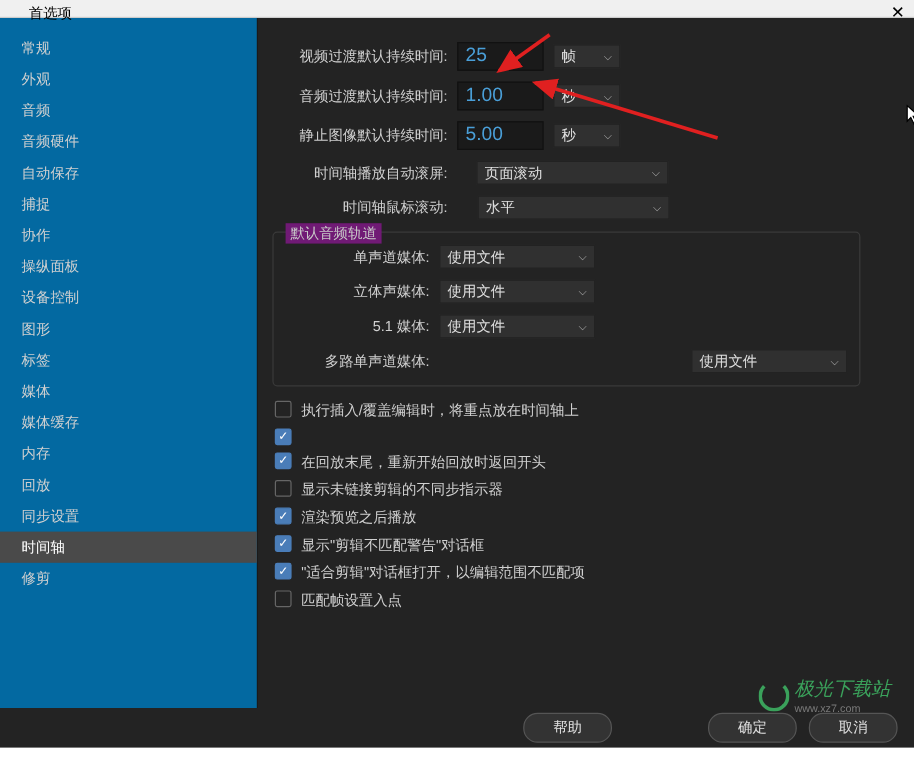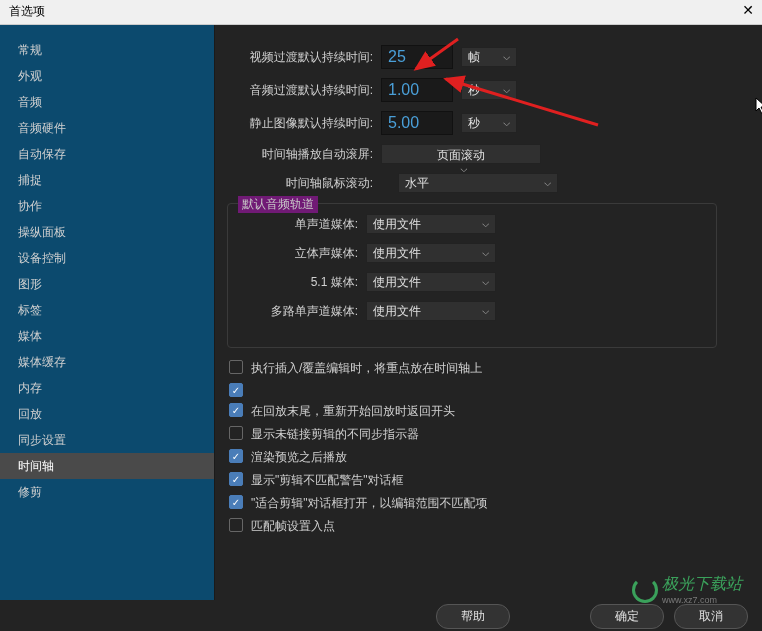--- a/index.html
+++ b/index.html
@@ -7,42 +7,42 @@
   width: 762px;
   height: 631px;
   background: #fff;
   font-family: "Microsoft YaHei", sans-serif;
   font-size: 12px;
   color: #e8e8e8;
   overflow: hidden;
   position: relative;
 }
 .titlebar {
-  height: 25px;
+  height: 15px;
   background: #f0f0f0;
   color: #000;
-  padding: 3px 9px;
+  padding: 3px 24px;
   position: relative;
   border-bottom: 1px solid #ccc;
 }
 .titlebar .close {
   position: absolute;
   right: 8px;
   top: 2px;
   font-size: 14px;
   cursor: pointer;
 }
 .main {
   display: flex;
   height: 575px;
   background: #232323;
 }
 .sidebar {
   width: 215px;
-  background: #0c4a6e;
+  background: #0369a1;
   padding: 12px 0;
   border-right: 1px solid #1a1a1a;
 }
 .sidebar-item {
   padding: 4px 18px;
   color: #d0d0d0;
   cursor: pointer;
   line-height: 18px;
 }
 .sidebar-item.active {
@@ -242,21 +242,21 @@
     <div class="row">
       <span class="row-label">静止图像默认持续时间:</span>
       <input class="num-input" value="5.00" style="">
       <div class="dropdown small">
         <span>秒</span>
           <span class="chev">⌵</span>
       </div>
     </div>
     <div class="row">
       <span class="row-label">时间轴播放自动滚屏:</span>
-      <div class="dropdown med" style="margin-left:0;flex-direction:column;">
+      <div class="dropdown med" style="margin-left:16px;">
         <span>页面滚动</span>
           <span class="chev">⌵</span>
       </div>
     </div>
     <div class="row">
       <span class="row-label">时间轴鼠标滚动:</span>
       <div class="dropdown med" style="margin-left:17px;gap:24px;">
         <span>水平</span>
           <span class="chev">⌵</span>
       </div>
@@ -278,21 +278,21 @@
             <span class="chev">⌵</span>
         </div>
       </div>
       <div class="row">
         <span class="row-label" style="width:120px">5.1 媒体:</span>
         <div class="dropdown wide" style="margin-left:0;">
           <span>使用文件</span>
             <span class="chev">⌵</span>
         </div>
       </div>
-      <div class="row" style="margin-bottom:16px;">
+      <div class="row" style="margin-bottom:0;justify-content:space-between;">
         <span class="row-label" style="width:120px">多路单声道媒体:</span>
         <div class="dropdown wide" style="margin-left:0;">
           <span>使用文件</span>
             <span class="chev">⌵</span>
         </div>
       </div>
     </div>
 
     <div class="checkrow">
         <span class="check"></span>

